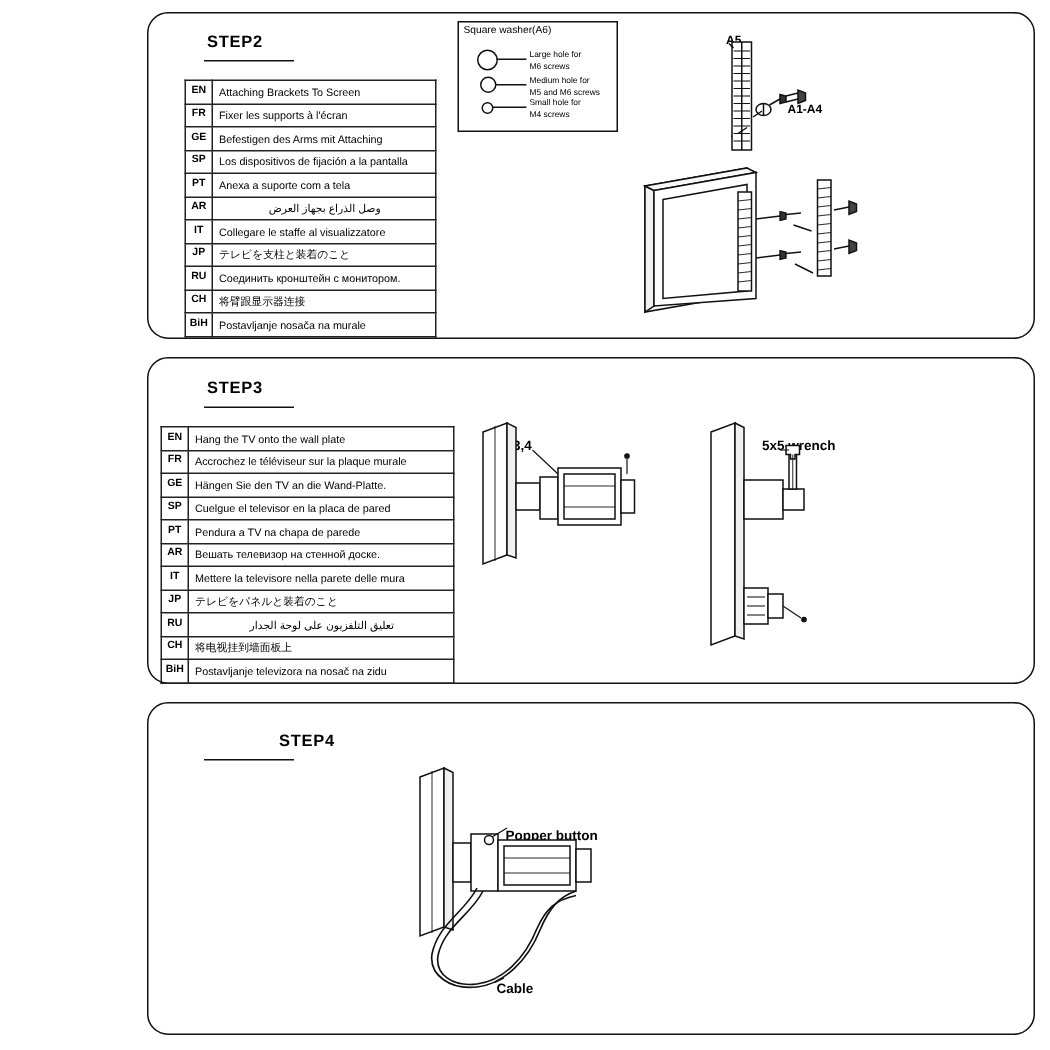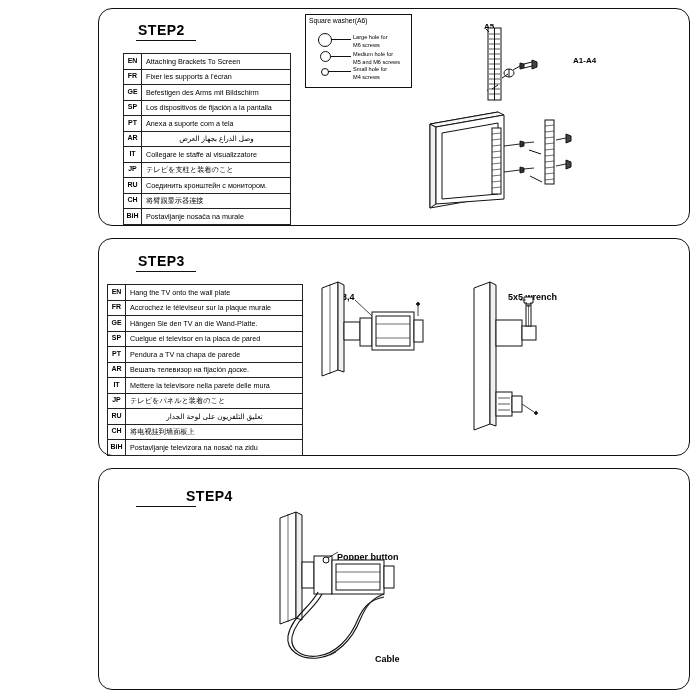--- a/index.html
+++ b/index.html
@@ -27,21 +27,21 @@
     border-radius: 14px;
     background: #fff;
     box-sizing: border-box;
   }
   #panel-step2 { left: 98px; top: 8px; width: 592px; height: 218px; }
   #panel-step3 { left: 98px; top: 238px; width: 592px; height: 218px; }
   #panel-step4 { left: 98px; top: 468px; width: 592px; height: 222px; }
 
   .step-title {
     position: absolute;
-    font-size: 14px;
+    font-size: 11px;
     font-weight: bold;
     letter-spacing: 0.5px;
   }
   .step-title-underline {
     position: absolute;
     height: 1.4px;
     background: #111;
   }
 
   
@@ -138,21 +138,21 @@
         <tr>
           <td class="code">EN</td>
           <td class="txt">Attaching Brackets To Screen</td>
         </tr>
     <tr>
           <td class="code">FR</td>
           <td class="txt">Fixer les supports à l'écran</td>
         </tr>
     <tr>
           <td class="code">GE</td>
-          <td class="txt">Befestigen des Arms mit Bildschirm</td>
+          <td class="txt">Befestigen des Arms mit Attaching</td>
         </tr>
     <tr>
           <td class="code">SP</td>
           <td class="txt">Los dispositivos de fijación a la pantalla</td>
         </tr>
     <tr>
           <td class="code">PT</td>
           <td class="txt">Anexa a suporte com a tela</td>
         </tr>
     <tr>
@@ -191,21 +191,21 @@
   <div class="leader" style="left:330px; top:56px; width:21px;"></div>
   <div class="leader" style="left:328px; top:71px; width:23px;"></div>
   <div class="washer-label" style="left:353px; top:34px; white-space:pre-line;">Large hole for
 M6 screws</div>
   <div class="washer-label" style="left:353px; top:51px; white-space:pre-line;">Medium hole for
 M5 and M6 screws</div>
   <div class="washer-label" style="left:353px; top:66px; white-space:pre-line;">Small hole for
 M4 screws</div>
 
   <div class="fig-label" style="left:484px; top:22px;">A5</div>
-  <div class="fig-label" style="left:525px; top:56px;margin-left:48px;">A1-A4</div>
+  <div class="fig-label" style="left:525px; top:68px;">A1-A4</div>
   <div class="fig-label" style="left:487px; top:84px;">A6</div>
 
   <div class="step-panel" id="panel-step3"></div>
 
   <div class="step-title" style="left:138px; top:253px;text-align:right;">STEP3</div>
   <div class="step-title-underline" style="left:136px; top:271px; width:60px;"></div>
 
   <table class="lang-table" id="t3" style="left:107px; top:284px; width:196px;padding-left:24px;">
     <tbody>
         <tr>
@@ -223,21 +223,21 @@
     <tr>
           <td class="code">SP</td>
           <td class="txt">Cuelgue el televisor en la placa de pared</td>
         </tr>
     <tr>
           <td class="code">PT</td>
           <td class="txt">Pendura a TV na chapa de parede</td>
         </tr>
     <tr>
           <td class="code">AR</td>
-          <td class="txt">Вешать телевизор на fijación доске.</td>
+          <td class="txt">Вешать телевизор на стенной доске.</td>
         </tr>
     <tr>
           <td class="code">IT</td>
           <td class="txt">Mettere la televisore nella parete delle mura</td>
         </tr>
     <tr>
           <td class="code">JP</td>
           <td class="txt">テレビをパネルと装着のこと</td>
         </tr>
     <tr>
@@ -257,21 +257,21 @@
 
   <div class="fig-label big" style="left:342px; top:292px;">3,4</div>
   <div class="fig-label big" style="left:508px; top:292px;">5x5 wrench</div>
 
   <div class="step-panel" id="panel-step4"></div>
 
   <div class="step-title" style="left:138px; top:488px;margin-left:48px;">STEP4</div>
   <div class="step-title-underline" style="left:136px; top:506px; width:60px;"></div>
 
   <div class="fig-label big" style="left:337px; top:552px;">Popper button</div>
-  <div class="fig-label big" style="left:331px; top:654px;margin-left:44px;">Cable</div>
+  <div class="fig-label big" style="left:331px; top:654px;">Cable</div>
 
   <svg class="art" viewBox="0 0 700 700">
     <g stroke="#111" fill="none" stroke-width="1">
 
       <g>
         <rect x="488" y="28" width="13" height="72" fill="#fff"></rect>
         <line x1="494.5" y1="28" x2="494.5" y2="100"></line>
 
         <g stroke-width="0.7">
           <line x1="489" y1="34" x2="500" y2="34"></line>

